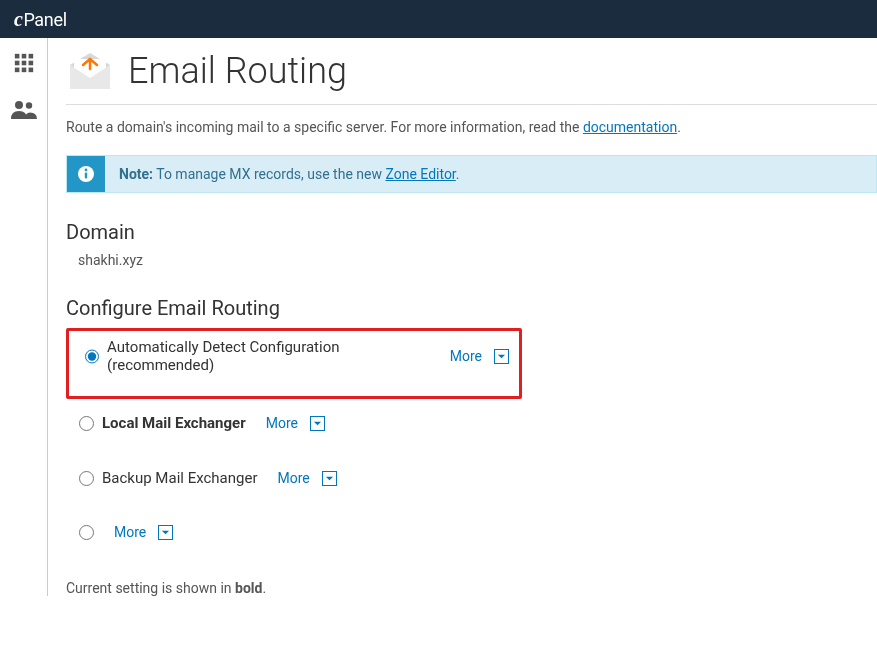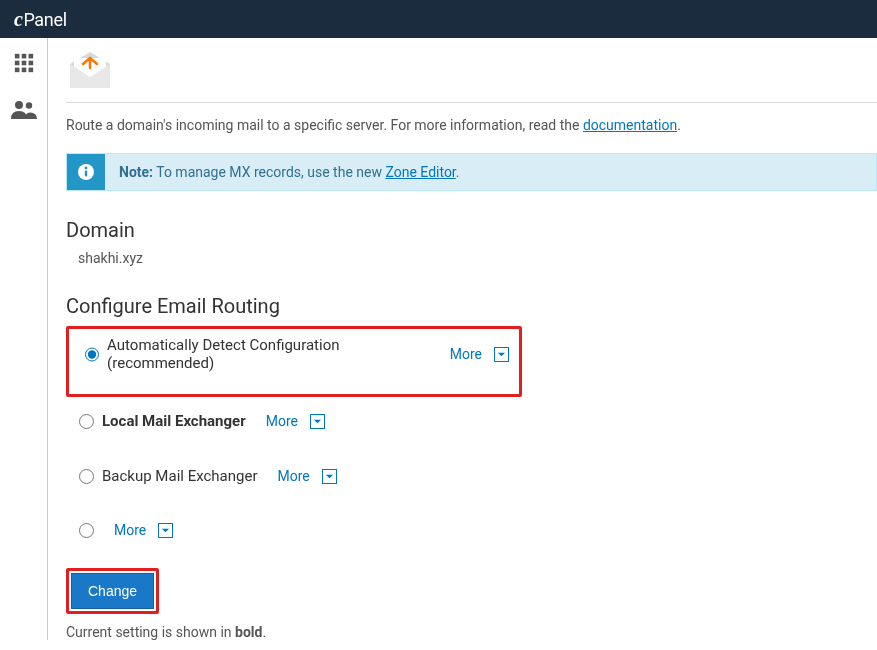--- a/index.html
+++ b/index.html
@@ -86,20 +86,21 @@
   </div>
 
   <div class="content">
     <div class="page-header">
       <svg class="envelope-icon" viewBox="0 0 48 40">
         <path d="M4 14 L24 2 L44 14 L44 38 L4 38 Z" fill="#d8d8d8"></path>
         <path d="M8 8 L40 8 L40 28 L8 28 Z" fill="#fff"></path>
         <path d="M4 14 L24 27 L44 14 L44 38 L4 38 Z" fill="#e8e8e8"></path>
         <path d="M24 8 L24 18 M24 8 L17 14 M24 8 L31 14" stroke="#ff7700" stroke-width="2.5" fill="none" stroke-linecap="round"></path>
       </svg>
+      <h1 class="page-title">Email Routing</h1>
     </div>
     <hr class="sep">
 
     <div class="desc">
       <span>Route a domain's incoming mail to a specific server. For more information, read the </span><a href="#">documentation</a><span>.</span>
     </div>
 
     <div class="note-box">
       <div class="note-square">
         <svg width="18" height="18" viewBox="0 0 18 18">
@@ -161,23 +162,18 @@
             <span>More</span>
             <span class="more-caret">
               <svg width="9" height="9" viewBox="0 0 10 10">
                 <path d="M1 3 L5 7 L9 3 Z" fill="#0277bd"></path>
               </svg>
             </span>
           </span>
         </div>
       </div>
 
-    <div class="change-wrap">
-      <span class="change-hl">
-        <button class="change-btn">Change</button>
-      </span>
-    </div>
 
     <div class="hint">
       <span>Current setting is shown in </span><strong>bold</strong><span>.</span>
     </div>
   </div>
 </div>
 
 </body></html>

